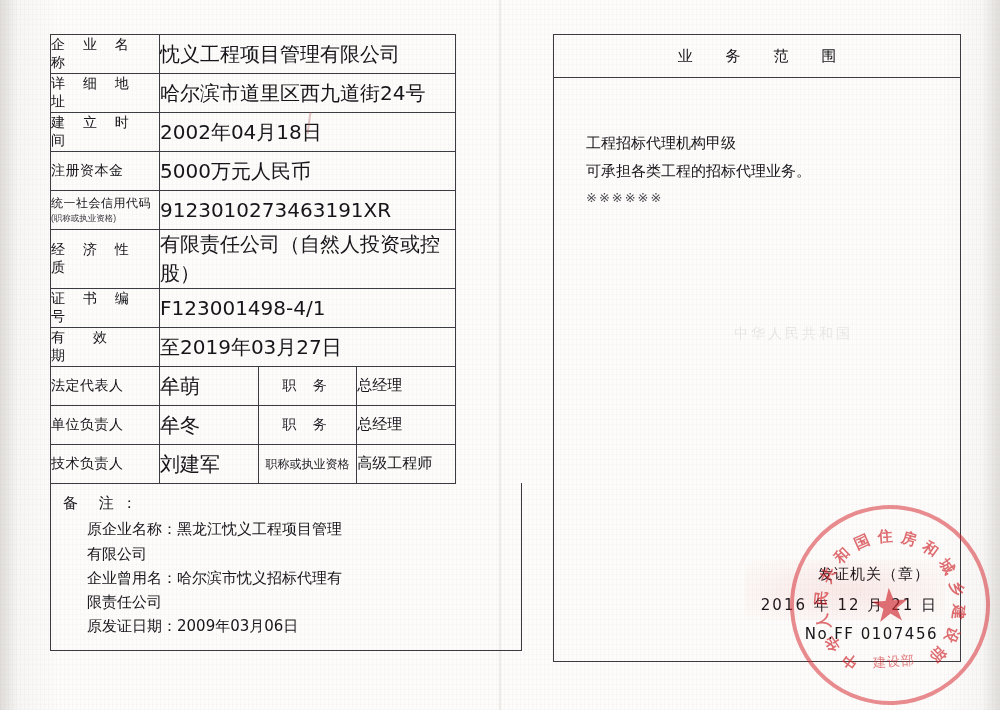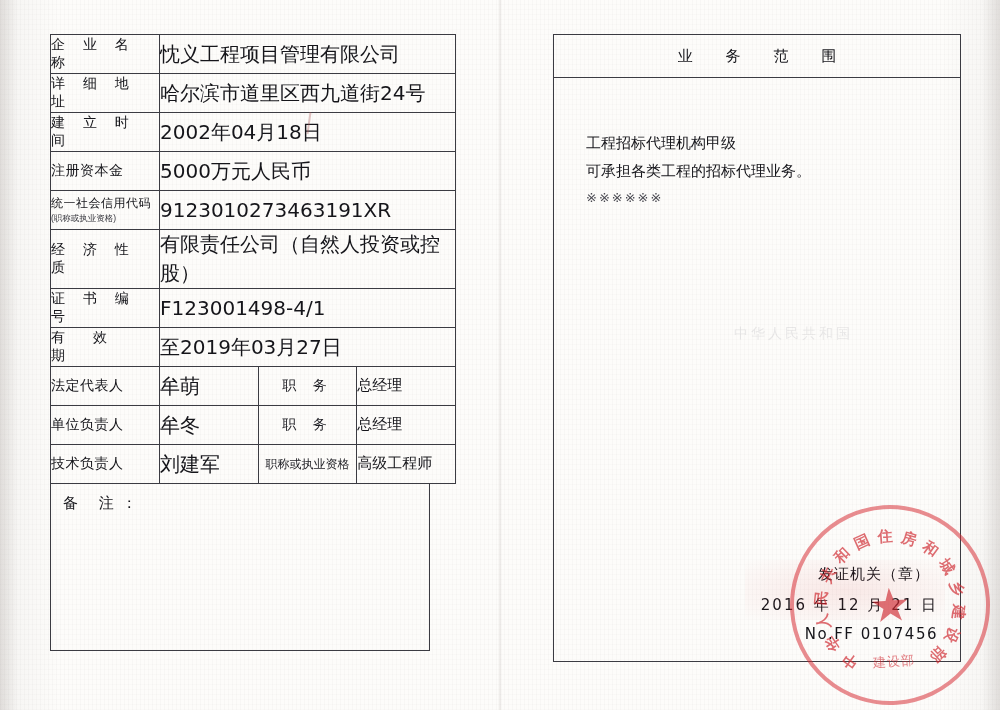--- a/index.html
+++ b/index.html
@@ -112,21 +112,21 @@
     letter-spacing: 0px;
   }
   .val-mid {
     padding-left: 6px;
     font-size: 15px;
   }
   .remark-box {
     margin-top: -1px;
     border: 1px solid #3b3b42;
     border-top: none;
-    width: 380px;
+    width: 472px;
     box-sizing: border-box;
     min-height: 168px;
     padding: 8px 27px 10px 10px;
     font-size: 15px;
     color: #15151a;
     line-height: 1.62;
   }
   .remark-title {
     letter-spacing: 8px;
     padding-left: 2px;
@@ -340,20 +340,27 @@
         <td class="lbl">技术负责人</td>
         <td class="val">刘建军</td>
         <td class="tiny-lbl">职称或执业资格</td>
         <td class="val val-mid">高级工程师</td>
       </tr>
     </tbody>
       </table>
 
     <div class="remark-box">
       <div class="remark-title">备 注：</div>
+      <div class="remark-lines">
+        <div>原企业名称：黑龙江忱义工程项目管理</div>
+        <div>有限公司</div>
+        <div>企业曾用名：哈尔滨市忱义招标代理有</div>
+        <div>限责任公司</div>
+        <div>原发证日期：2009年03月06日</div>
+      </div>
     </div>
 
     <div class="pen-mark"></div>
   </div>
 
   <div class="right-page">
     <div class="scope-title">业 务 范 围</div>
     <div class="scope-body">
       <div>工程招标代理机构甲级</div>
       <div>可承担各类工程的招标代理业务。</div>

